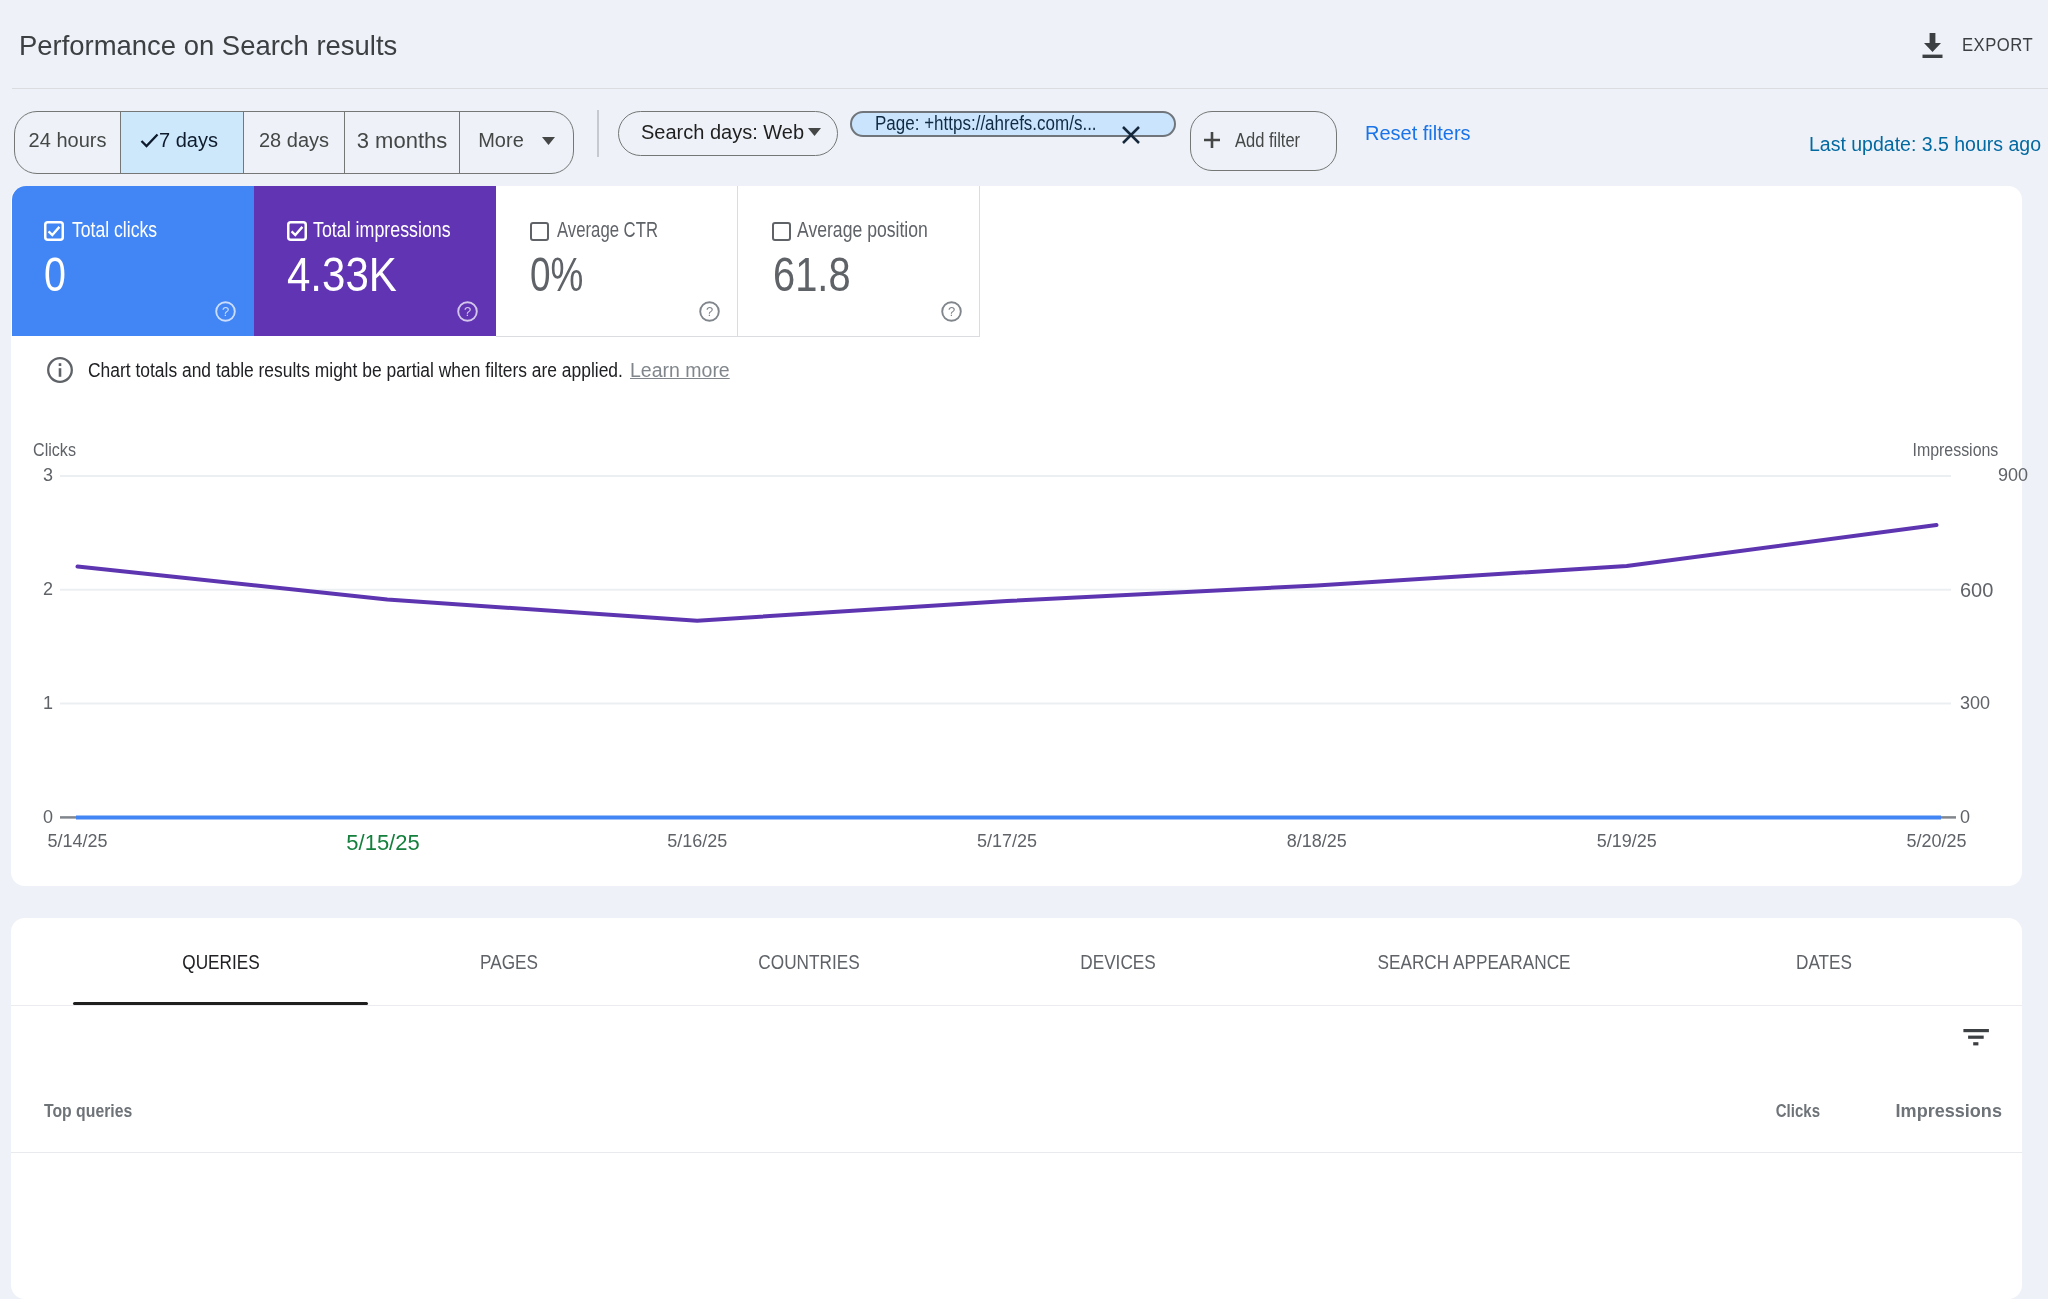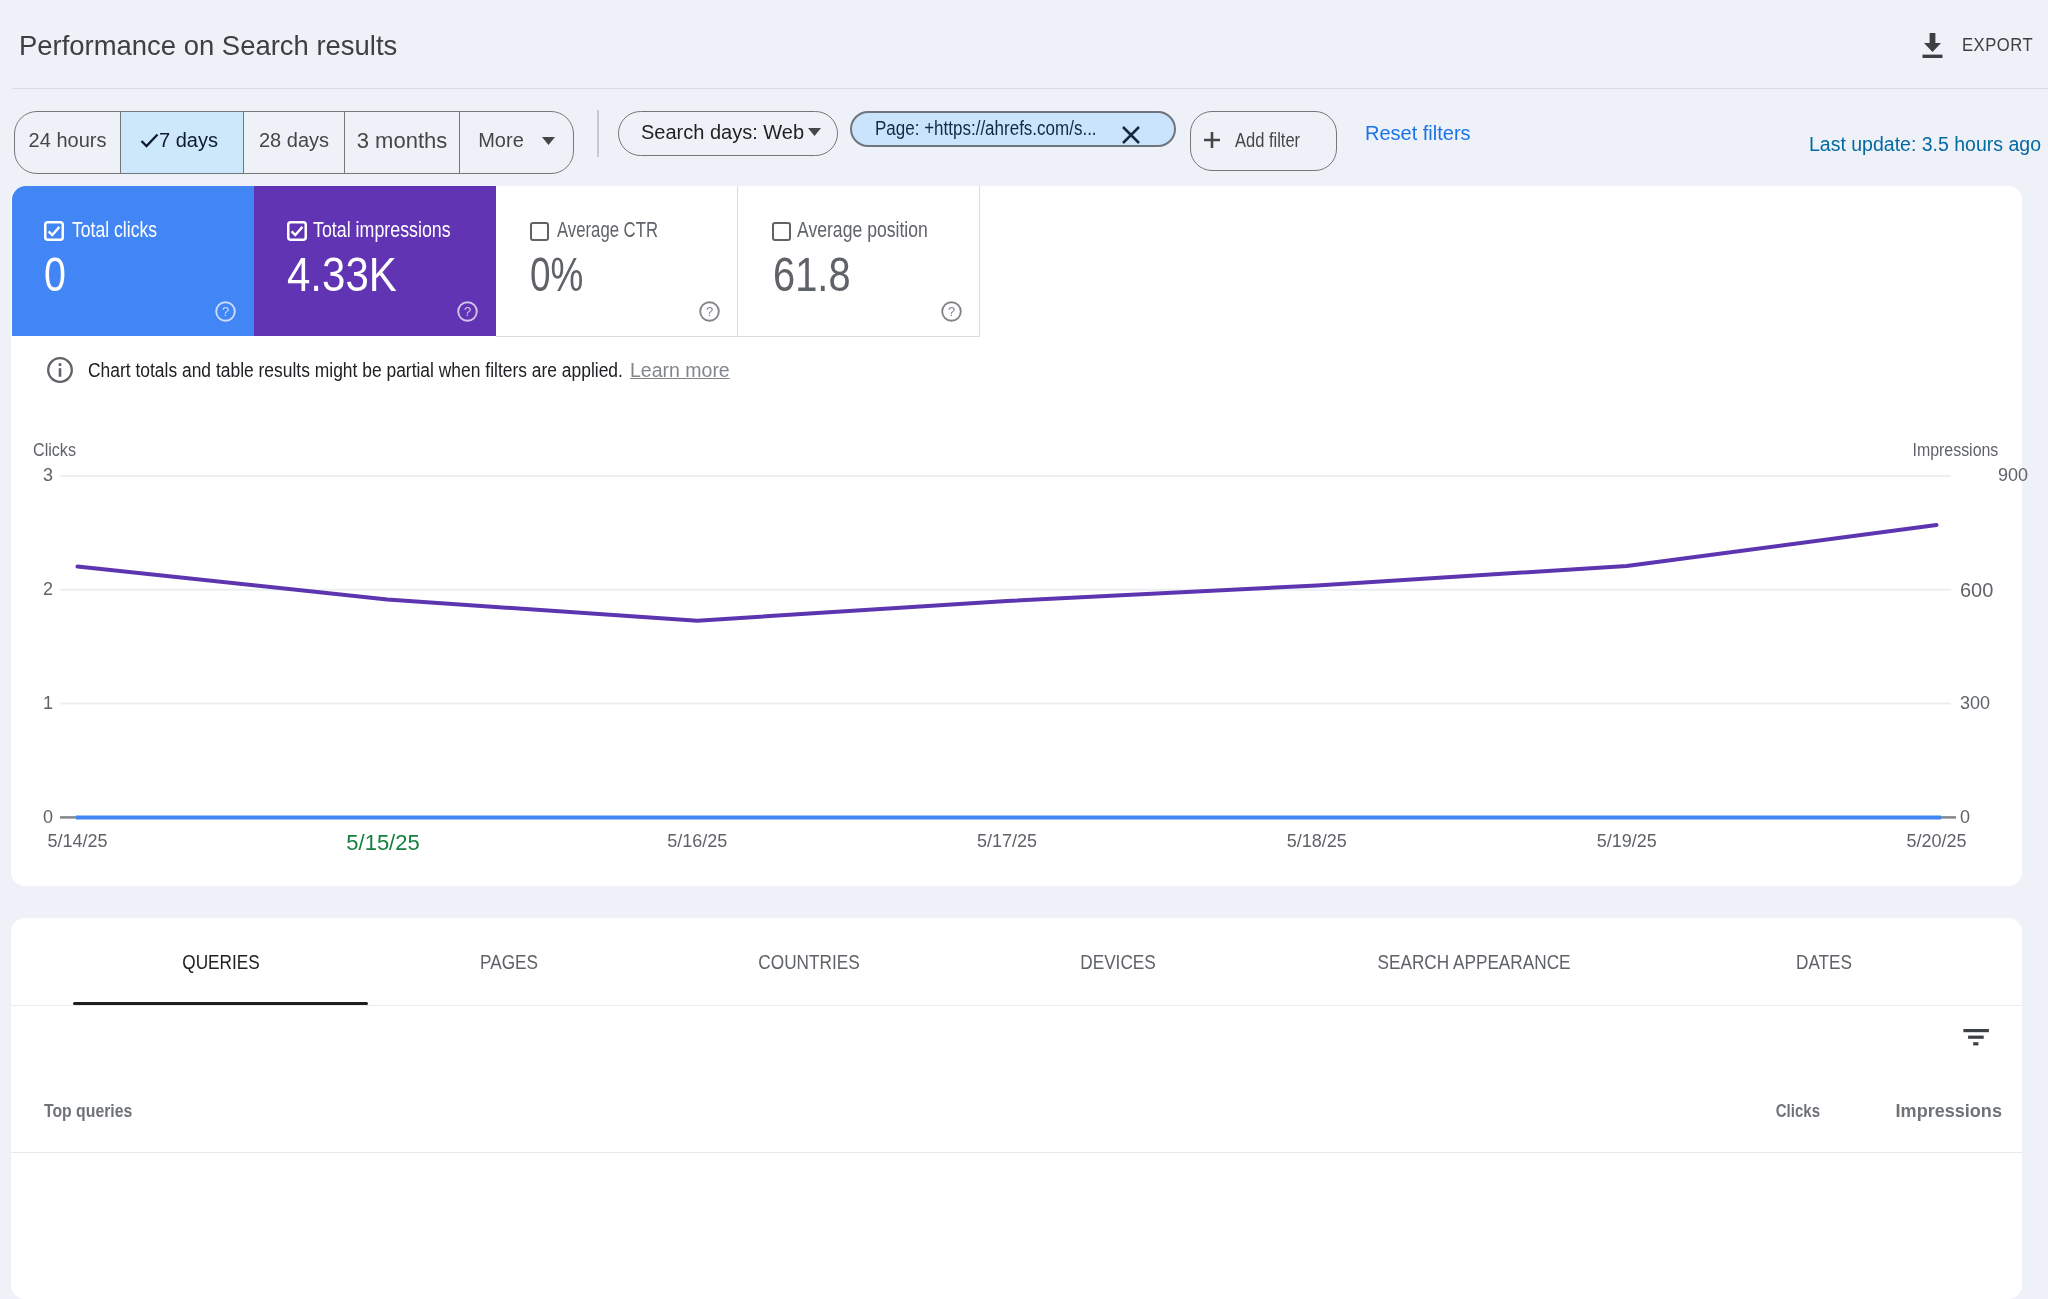--- a/index.html
+++ b/index.html
@@ -43,21 +43,21 @@
 
 <div style="position:absolute; left:597px; top:110px; width:2px; height:47px; background:#c6c9cd;"></div>
 
 <div style="position:absolute; left:618px; top:111px; width:220px; height:45px; border:1.5px solid #747775; border-radius:23px; display:flex; align-items:center; justify-content:space-between; padding:0 16px 3px 22px;">
   <span id="searchtype" style="font-size:20px; color:#1f1f1f;">Search days: Web</span>
   <svg width="13" height="8" viewBox="0 0 13 8">
       <path d="M0 0 L13 0 L6.5 8 Z" fill="#444746"></path>
     </svg>
 </div>
 
-<div style="position:absolute; left:850px; top:111px; width:326px; height:36px; background:#c9e4fc; border:2px solid #70757b; border-radius:22px; display:flex; align-items:center; padding:0 0 2px 23px;">
+<div style="position:absolute; left:850px; top:111px; width:326px; height:26px; background:#c9e4fc; border:2px solid #70757b; border-radius:22px; display:flex; align-items:center; padding:0 0 2px 23px;">
   <span id="pagechip" style="font-size:20px; color:#102a43; display:inline-block; transform:scaleX(0.85); transform-origin:0 50%;">Page: +https://ahrefs.com/s...</span>
   <svg style="position:absolute; right:31.5px; top:10px;" width="24" height="24" viewBox="0 0 24 24">
       <path d="M4 4 L20 20 M20 4 L4 20" stroke="#16283c" stroke-width="2.5" fill="none"></path>
     </svg>
 </div>
 
 <div style="position:absolute; left:1190px; top:111px; width:147px; height:60px; border:1.5px solid #747775; border-radius:22px; display:flex; align-items:center; padding:0 0 2px 11.5px; gap:14px;">
   <svg width="18" height="18" viewBox="0 0 18 18">
       <path d="M9 1 L9 17 M1 9 L17 9" stroke="#444746" stroke-width="2.6" fill="none"></path>
     </svg>
@@ -135,21 +135,21 @@
 
 <div class="t" style="left:1960px; top:466px; font-size:18px; color:#5f6368;margin-left:38px;">900</div>
 <div class="t" style="left:1960px; top:580px; font-size:20px; color:#5f6368;">600</div>
 <div class="t" style="left:1960px; top:694px; font-size:18px; color:#5f6368;">300</div>
 <div class="t" style="left:1960px; top:808px; font-size:18px; color:#5f6368;">0</div>
 
 <div class="t xlbl" style="left:77.5px; top:832px; font-size:18px; color:#5f6368; transform:translateX(-50%);">5/14/25</div>
 <div class="t xlbl" style="left:383px; top:832px; font-size:22px; color:#15803d; transform:translateX(-50%);">5/15/25</div>
 <div class="t xlbl" style="left:697.2px; top:832px; font-size:18px; color:#5f6368; transform:translateX(-50%);">5/16/25</div>
 <div class="t xlbl" style="left:1007px; top:832px; font-size:18px; color:#5f6368; transform:translateX(-50%);">5/17/25</div>
-<div class="t xlbl" style="left:1316.8px; top:832px; font-size:18px; color:#5f6368; transform:translateX(-50%);">5/18/25</div>
+<div class="t xlbl" style="left:1316.8px; top:832px; font-size:18px; color:#5f6368; transform:translateX(-50%);">8/18/25</div>
 <div class="t xlbl" style="left:1626.7px; top:832px; font-size:18px; color:#5f6368; transform:translateX(-50%);">5/19/25</div>
 <div class="t xlbl" style="left:1936.5px; top:832px; font-size:18px; color:#5f6368; transform:translateX(-50%);">5/20/25</div>
 
 <svg style="position:absolute; left:0; top:0; pointer-events:none;" width="2048" height="1299" viewBox="0 0 2048 1299">
   <line x1="60" y1="476" x2="1951" y2="476" stroke="#eceff1" stroke-width="2"></line>
   <line x1="60" y1="589.8" x2="1951" y2="589.8" stroke="#eceff1" stroke-width="2"></line>
   <line x1="60" y1="703.6" x2="1951" y2="703.6" stroke="#eceff1" stroke-width="2"></line>
   <line x1="60" y1="817.4" x2="76" y2="817.4" stroke="#80868b" stroke-width="2.5"></line>
   <line x1="1941" y1="817.4" x2="1956" y2="817.4" stroke="#80868b" stroke-width="2.5"></line>
   <polyline points="77.5,566.5 387.3,599.5 697.2,620.7 1007,601 1316.8,585.5 1626.7,566 1936.5,525" fill="none" stroke="#5e35b1" stroke-width="4" stroke-linejoin="round" stroke-linecap="round"></polyline>

